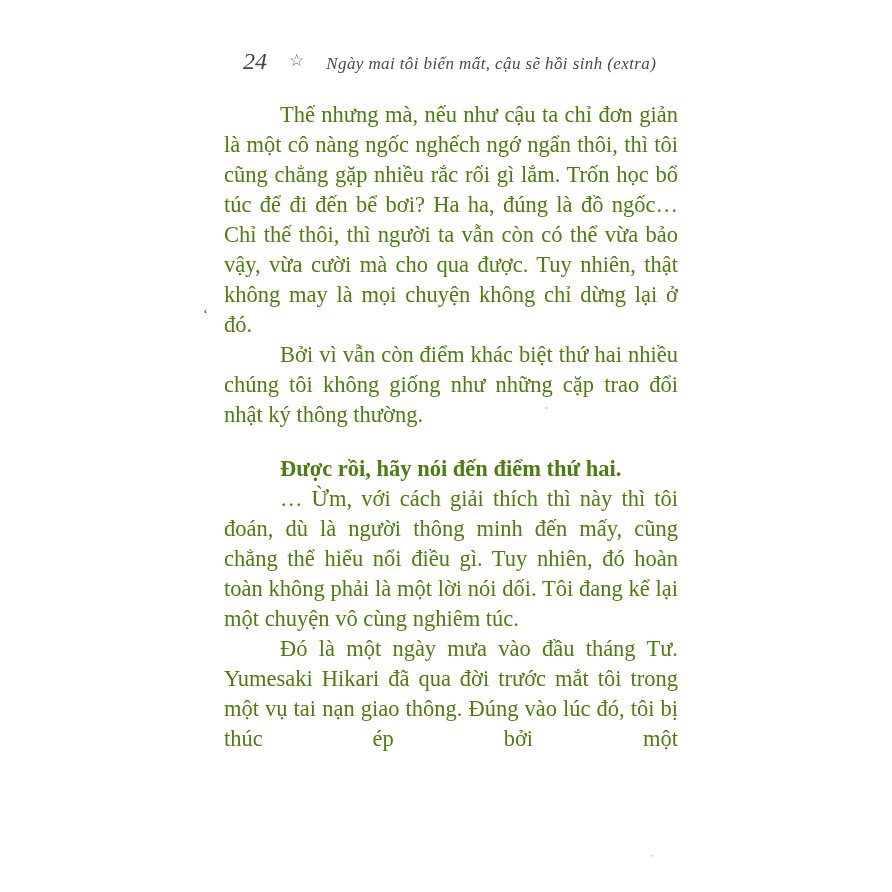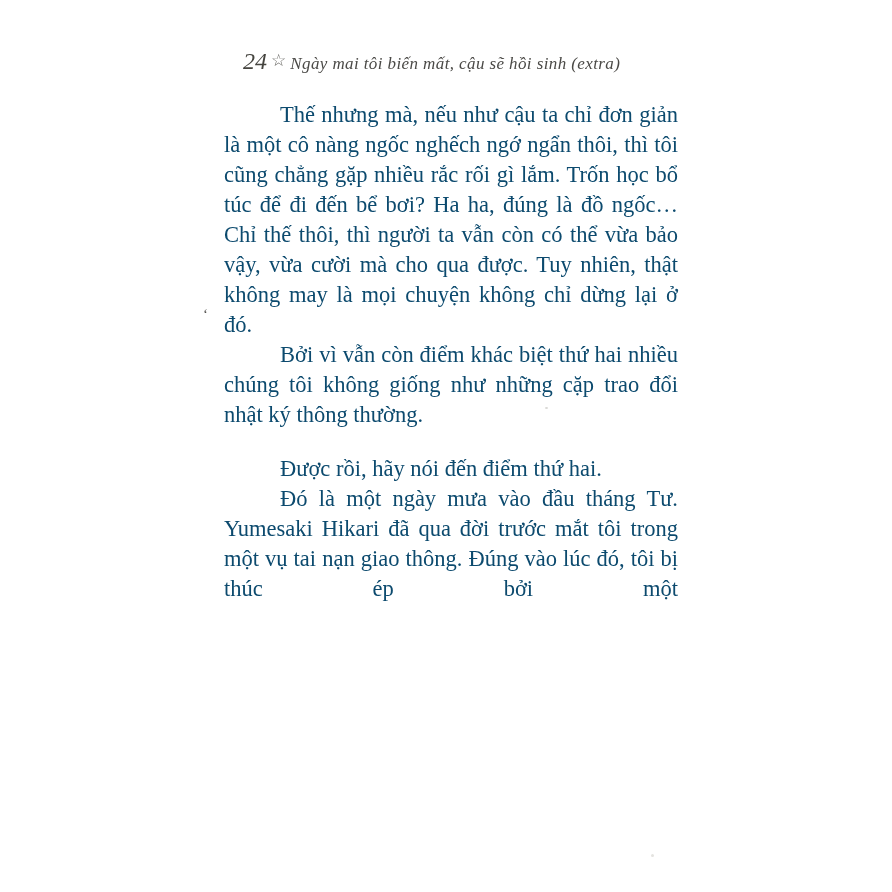--- a/index.html
+++ b/index.html
@@ -15,21 +15,21 @@
     overflow: hidden;
     font-family: "Liberation Serif", serif;
   }
   
   .running-header {
     position: absolute;
     left: 243px;
     top: 48px;
     display: flex;
     align-items: baseline;
-    gap: 4px;
+    gap: 22px;
     color: #4b4a47;
     white-space: nowrap;
   }
   .page-number {
     font-style: italic;
     font-size: 24px;
     color: #45443f;
   }
   .star-icon {
     font-size: 17px;
@@ -47,26 +47,27 @@
   .text-block {
     position: absolute;
     left: 224px;
     top: 100px;
     width: 454px;
   }
   .text-block p {
     margin: 0;
     font-size: 22.5px;
     line-height: 30px;
-    color: #0c4a6e;
+    color: #4d7c0f;
     text-align: justify;
     text-indent: 56px;
   }
   .section-gap {
     margin-top: 24px !important;
+    font-weight: bold;
   }
   .continues {
     text-align-last: justify;
   }
   
   .margin-tick {
     position: absolute;
     left: 203px;
     top: 306px;
     font-size: 15px;
@@ -91,19 +92,20 @@
     <span class="star-icon">☆</span>
     <span class="running-title">Ngày mai tôi biến mất, cậu sẽ hồi sinh (extra)</span>
   </div>
 
   <span class="margin-tick">‘</span>
 
   <div class="text-block">
     <p>Thế nhưng mà, nếu như cậu ta chỉ đơn giản là một cô nàng ngốc nghếch ngớ ngẩn thôi, thì tôi cũng chẳng gặp nhiều rắc rối gì lắm. Trốn học bổ túc để đi đến bể bơi? Ha ha, đúng là đồ ngốc… Chỉ thế thôi, thì người ta vẫn còn có thể vừa bảo vậy, vừa cười mà cho qua được. Tuy nhiên, thật không may là mọi chuyện không chỉ dừng lại ở đó.</p>
     <p>Bởi vì vẫn còn điểm khác biệt thứ hai nhiều chúng tôi không giống như những cặp trao đổi nhật ký thông thường.</p>
     <p class="section-gap">Được rồi, hãy nói đến điểm thứ hai.</p>
+    <p>… Ừm, với cách giải thích thì này thì tôi đoán, dù là người thông minh đến mấy, cũng chẳng thể hiểu nổi điều gì. Tuy nhiên, đó hoàn toàn không phải là một lời nói dối. Tôi đang kể lại một chuyện vô cùng nghiêm túc.</p>
     <p class="continues">Đó là một ngày mưa vào đầu tháng Tư. Yumesaki Hikari đã qua đời trước mắt tôi trong một vụ tai nạn giao thông. Đúng vào lúc đó, tôi bị thúc ép bởi một</p>
   </div>
 
   <span class="speck speck-1"></span>
   <span class="speck speck-2"></span>
 
 </div>
 
 </body></html>

